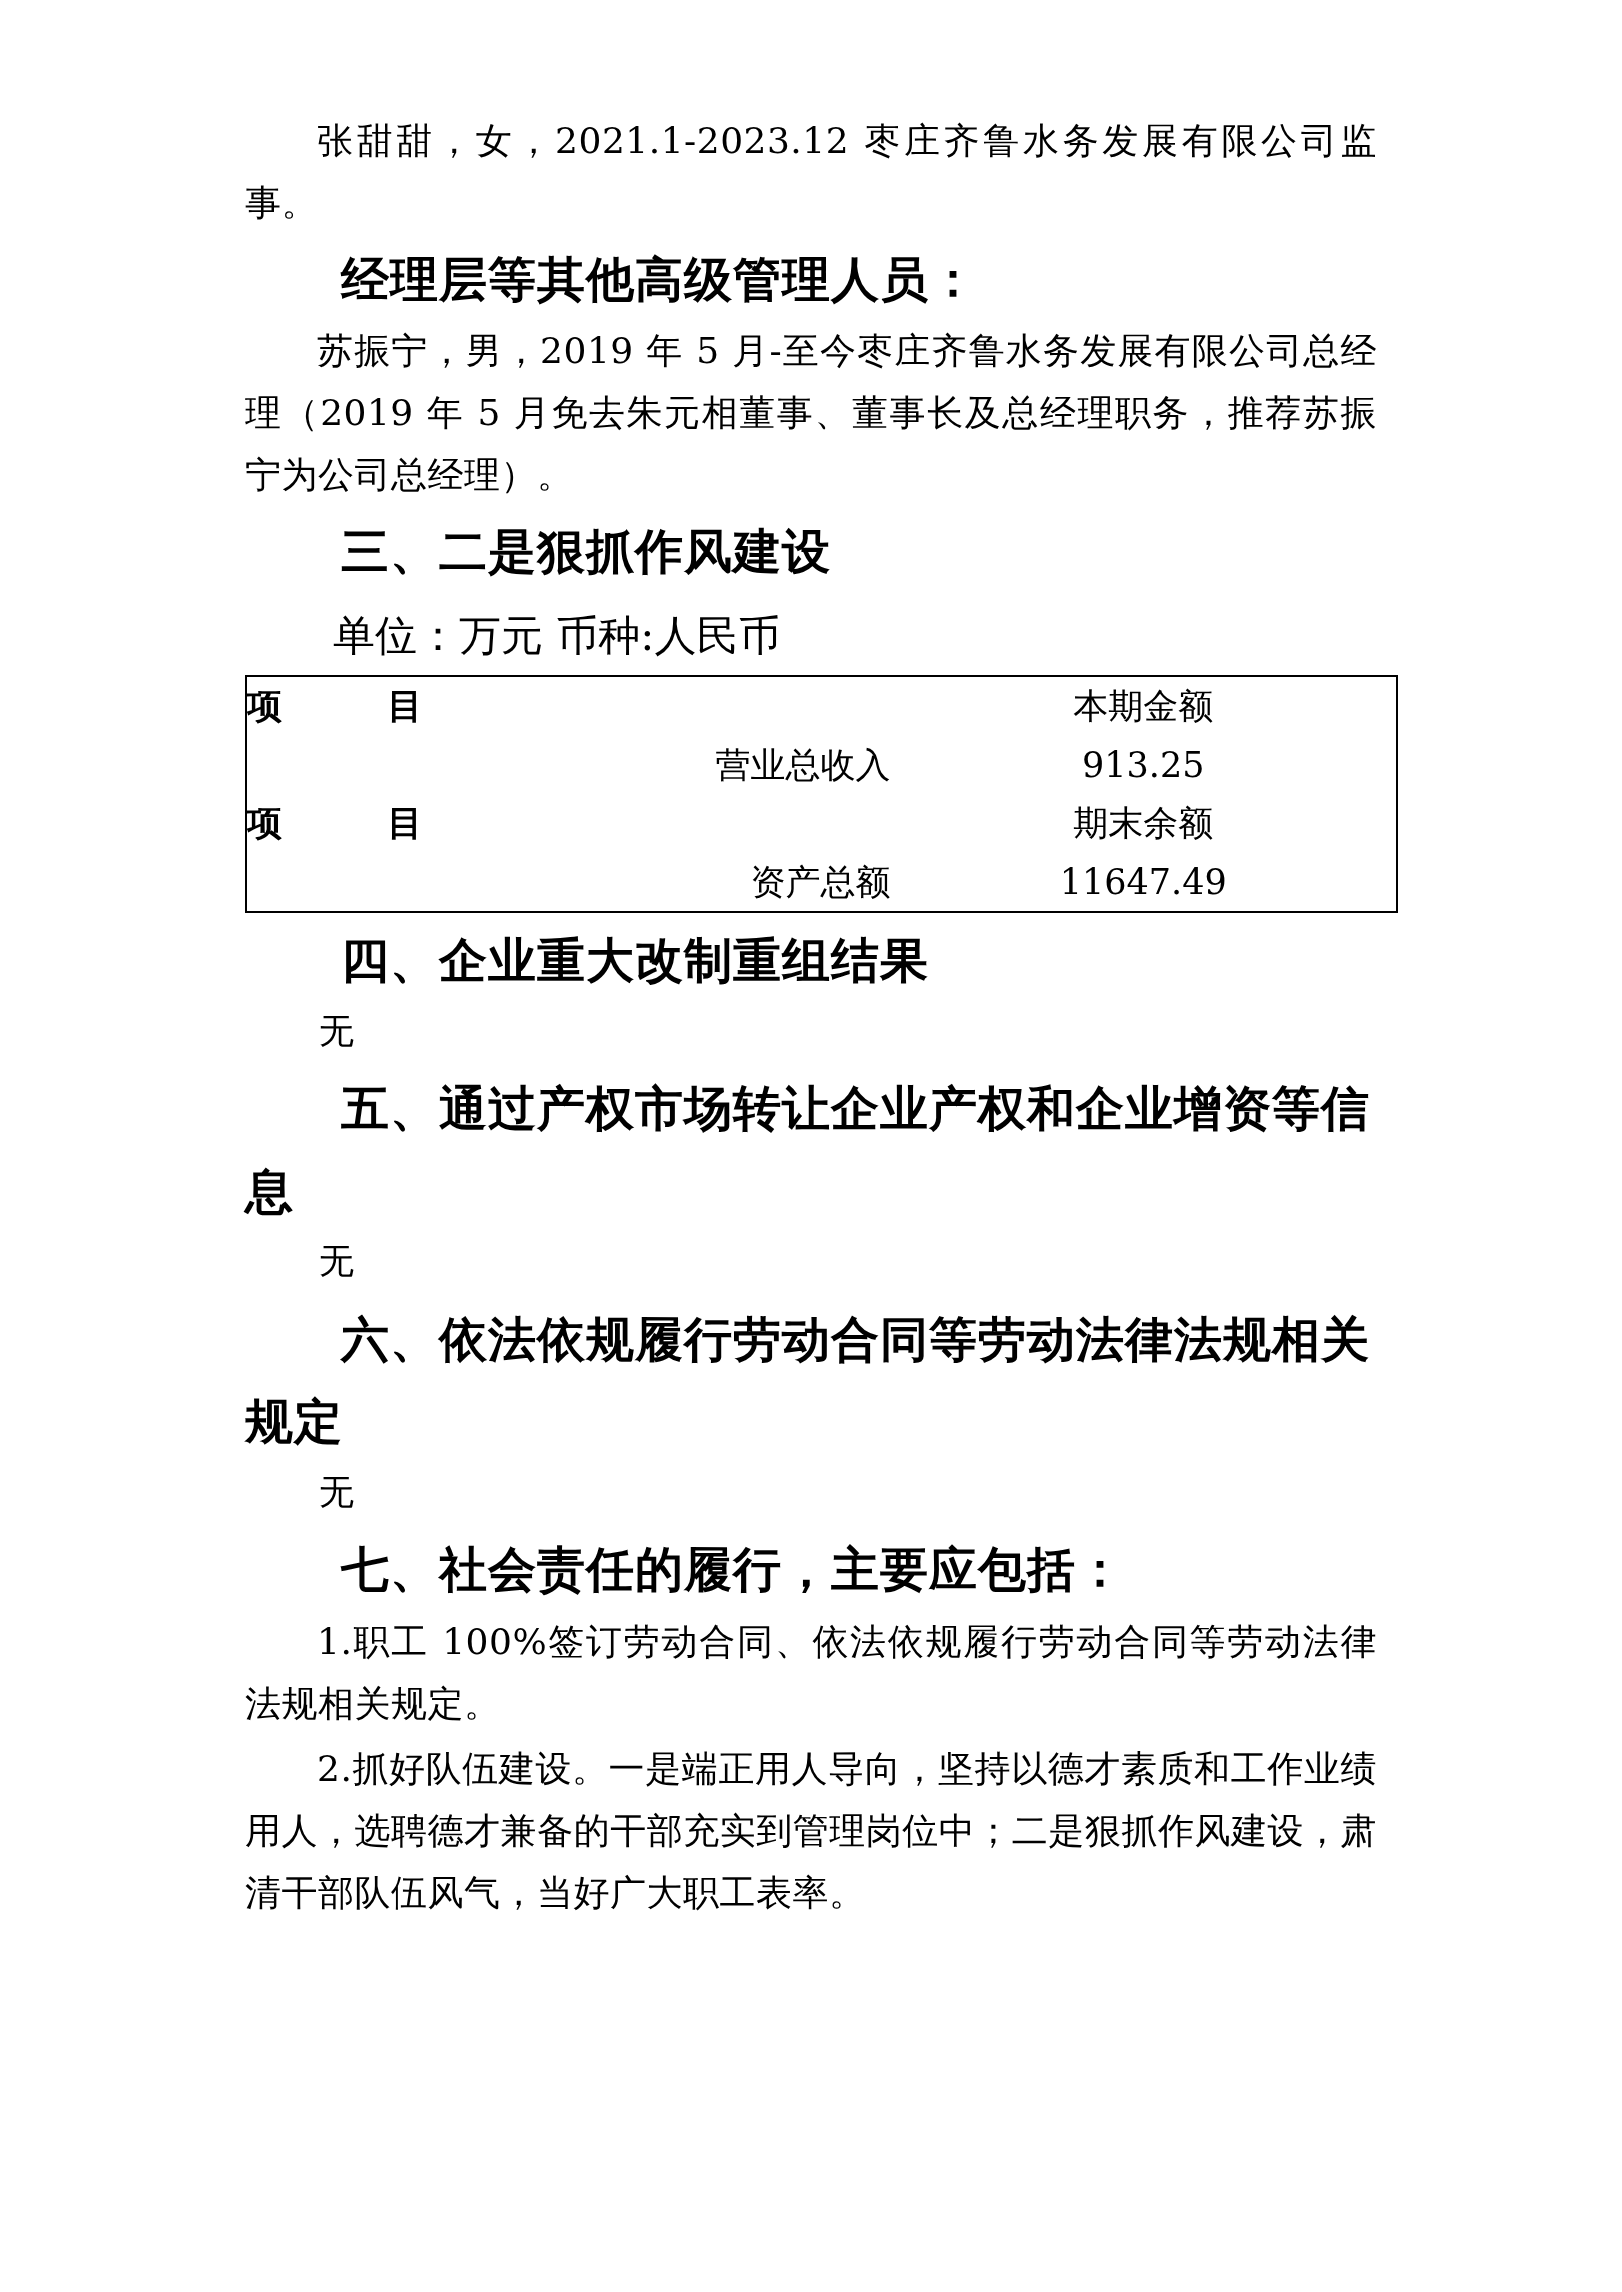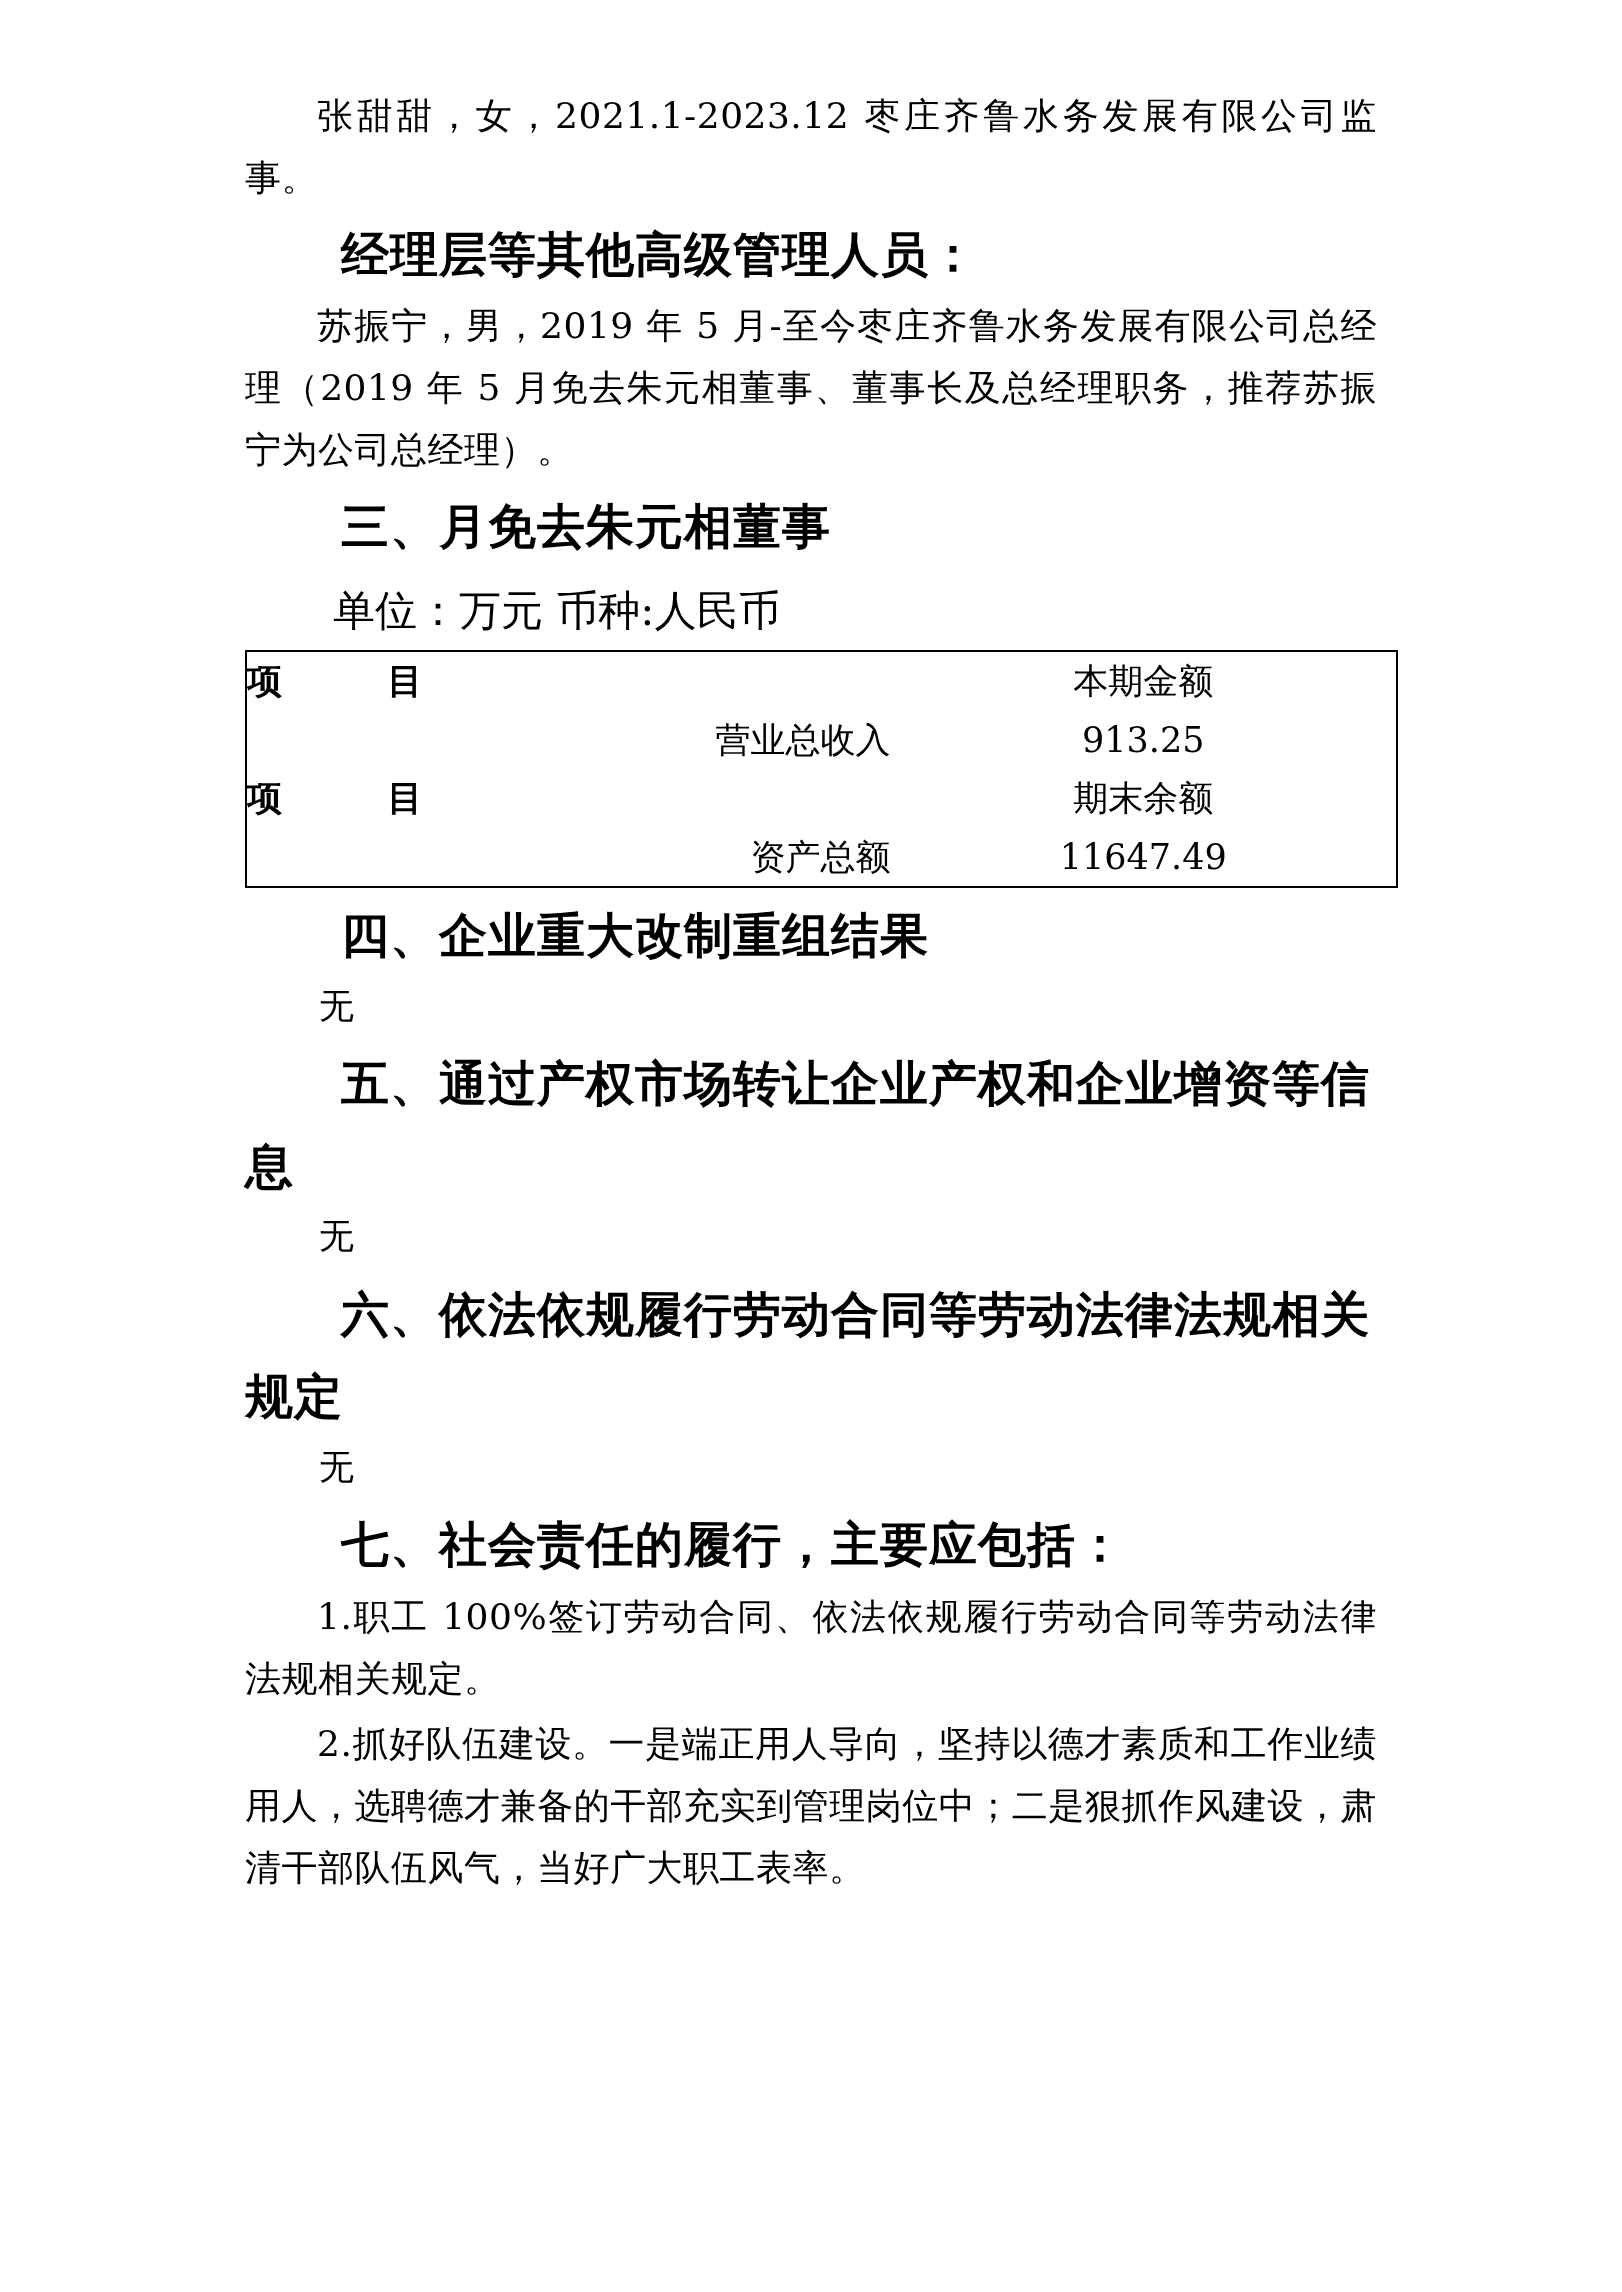--- a/index.html
+++ b/index.html
@@ -12,21 +12,21 @@
     height: 2293px;
     font-family: "DejaVu Serif", "Liberation Serif", serif;
     color: #000000;
     position: relative;
     overflow: hidden;
   }
   .page {
     box-sizing: border-box;
     width: 1622px;
     height: 2293px;
-    padding: 85px 245px 0 245px;
+    padding: 110px 245px 0 245px;
   }
   .para {
     font-size: 36px;
     line-height: 1.72;
     text-align: justify;
     margin: 0 0 3.9px 0;
     letter-spacing: 0.5px;
   }
   .indent {
     text-indent: 2em;
@@ -90,21 +90,21 @@
 <body>
 
 <div class="page">
 
   <p class="para indent">张甜甜，女，2021.1-2023.12 枣庄齐鲁水务发展有限公司监事。</p>
 
   <p class="heading">经理层等其他高级管理人员：</p>
 
   <p class="para indent">苏振宁，男，2019 年 5 月-至今枣庄齐鲁水务发展有限公司总经理（2019 年 5 月免去朱元相董事、董事长及总经理职务，推荐苏振宁为公司总经理）。</p>
 
-  <p class="heading">三、月免去朱元相董事</p>
+  <p class="heading">三、二是狠抓作风建设</p>
 
   <div class="unit-line">单位：万元 币种:人民币</div>
 
   <table class="fin">
     <tbody>
       <tr>
         <td class="item-head">项　　目</td>
         <td class="val-head">本期金额</td>
       </tr>
       <tr>

